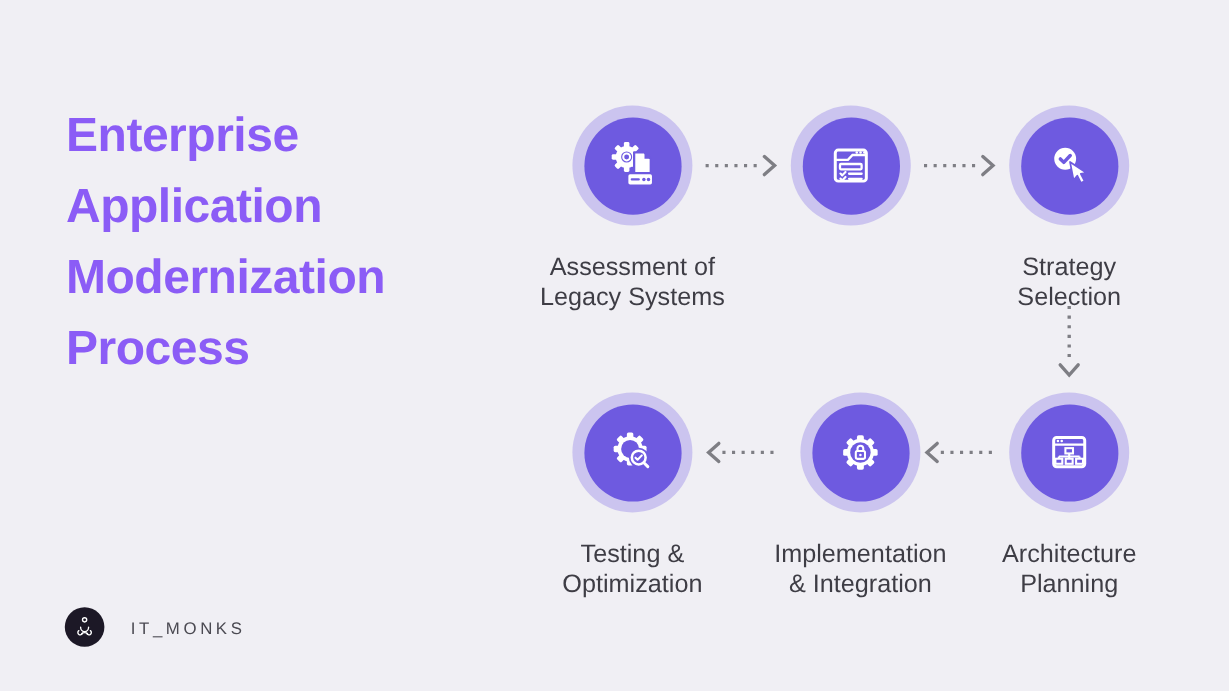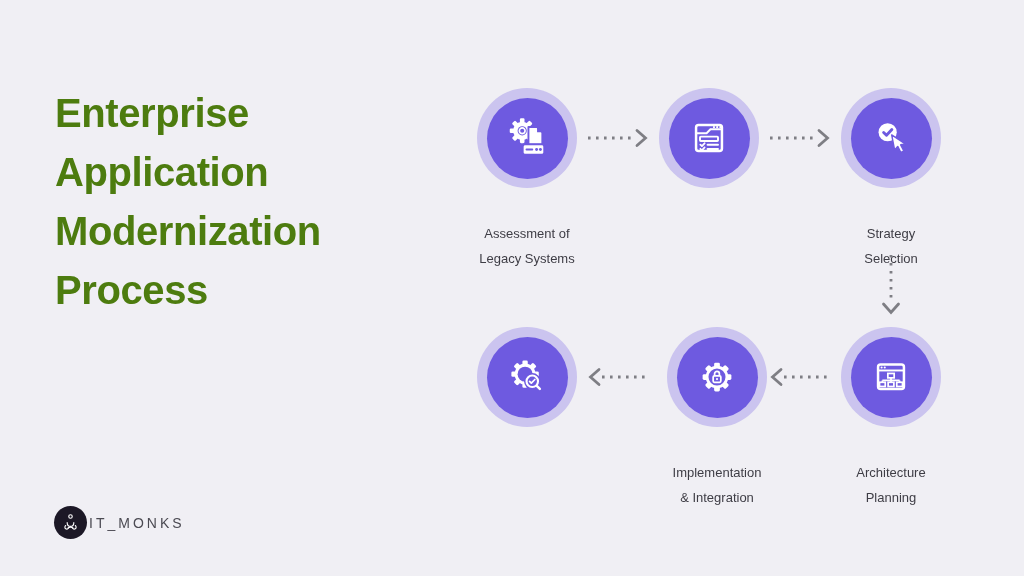--- a/index.html
+++ b/index.html
@@ -7,45 +7,45 @@
   body {
     background:#f0eff4;
     font-family:"Liberation Sans", sans-serif;
     overflow:hidden;
   }
   .canvas { position:relative; width:1024px; height:576px; background:#f0eff4; }
 
   .title {
     position:absolute; left:55px; top:84px;
     font-size:40px; line-height:59px; font-weight:700;
-    color:#4d7c0f; letter-spacing:-0.4px;
+    color:#8b5cf6; letter-spacing:-0.4px;
     white-space:pre-line;
   }
 
   .step { position:absolute; width:190px; display:flex; flex-direction:column; align-items:center; }
   .badge {
     width:100px; height:100px; border-radius:50%;
     background:#cbc4ef;
     display:flex; align-items:center; justify-content:center;
   }
   .badge-inner {
     width:81px; height:81px; border-radius:50%;
     background:#6e5ae0;
     display:flex; align-items:center; justify-content:center;
   }
   .badge-inner svg { width:46px; height:46px; display:block; }
   .label {
-    margin-top:33px;
-    font-size:13px; line-height:25px; font-weight:500;
+    margin-top:22px;
+    font-size:21px; line-height:25px; font-weight:500;
     color:#3e3d45; text-align:center; white-space:pre-line;
   }
 
   .arrow { position:absolute; }
 
-  .brand { position:absolute; left:54px; top:506px; display:flex; align-items:center; gap:2px; }
+  .brand { position:absolute; left:54px; top:506px; display:flex; align-items:center; gap:22px; }
   .brand-mark {
     width:33px; height:33px; border-radius:50%; background:#1c1826;
     display:flex; align-items:center; justify-content:center;
   }
   .brand-mark svg { width:21px; height:21px; display:block; }
   .brand-name {
     font-size:14px; letter-spacing:3px; font-weight:500; color:#4b4a52;
   }
 </style>
 </head>
@@ -189,20 +189,22 @@
             <circle r="11" fill="#ffffff"></circle>
             <circle r="7.8" fill="#6e5ae0"></circle>
           </g>
           <circle cx="29.5" cy="28.5" r="8.6" fill="#6e5ae0"></circle>
           <circle cx="29.5" cy="28.5" r="6" fill="#6e5ae0" stroke="#ffffff" stroke-width="2.2"></circle>
           <path d="M26.7 28.6 L28.5 30.4 L32.2 26.6" fill="none" stroke="#ffffff" stroke-width="1.8" stroke-linecap="round" stroke-linejoin="round"></path>
           <line x1="34.2" y1="33.2" x2="37.4" y2="36.4" stroke="#ffffff" stroke-width="2.6" stroke-linecap="round"></line>
         </svg>
       </div>
     </div>
+    <div class="label">Testing &amp;
+Optimization</div>
   </div>
 
   <svg class="arrow" style="left:586px; top:128px;" width="64" height="20" viewBox="0 0 64 20">
     <line x1="2" y1="10" x2="48" y2="10" stroke="#7e7e84" stroke-width="2.8" stroke-dasharray="2.6 5.4"></line>
     <path d="M51 2.5 L59.5 10 L51 17.5" fill="none" stroke="#7e7e84" stroke-width="2.8" stroke-linecap="round"></path>
   </svg>
   <svg class="arrow" style="left:768px; top:128px;" width="64" height="20" viewBox="0 0 64 20">
     <line x1="2" y1="10" x2="48" y2="10" stroke="#7e7e84" stroke-width="2.8" stroke-dasharray="2.6 5.4"></line>
     <path d="M51 2.5 L59.5 10 L51 17.5" fill="none" stroke="#7e7e84" stroke-width="2.8" stroke-linecap="round"></path>
   </svg>

